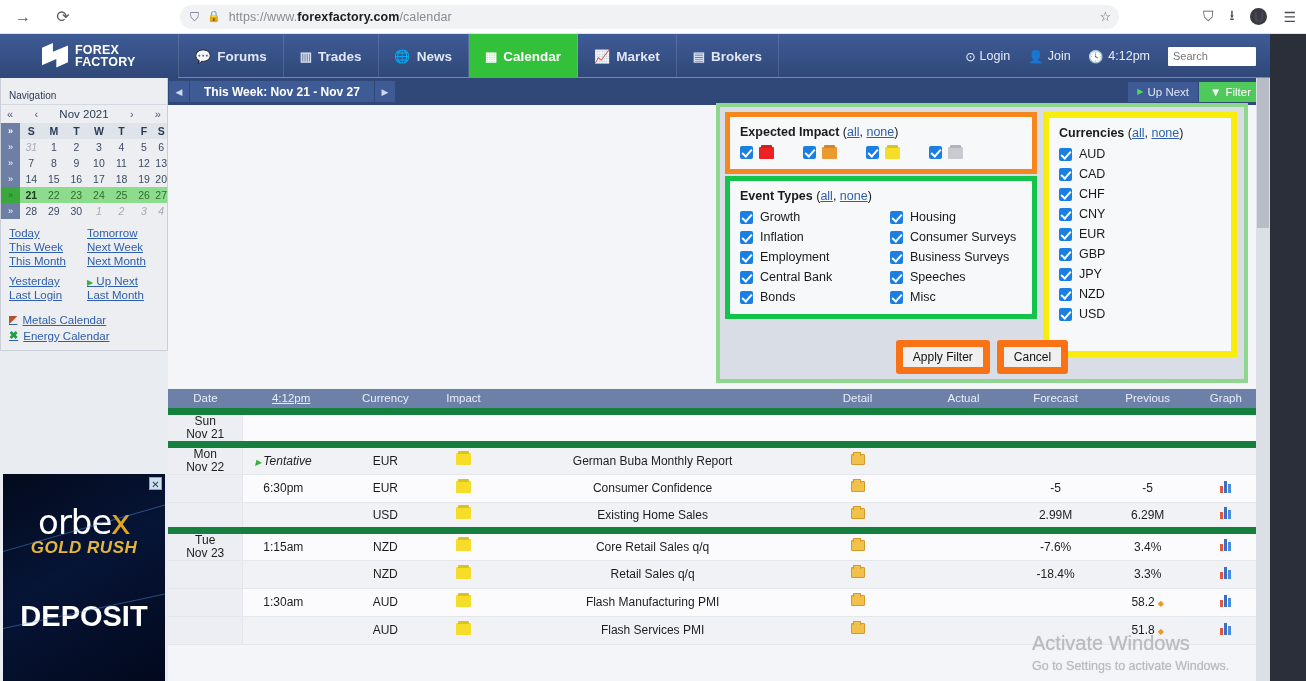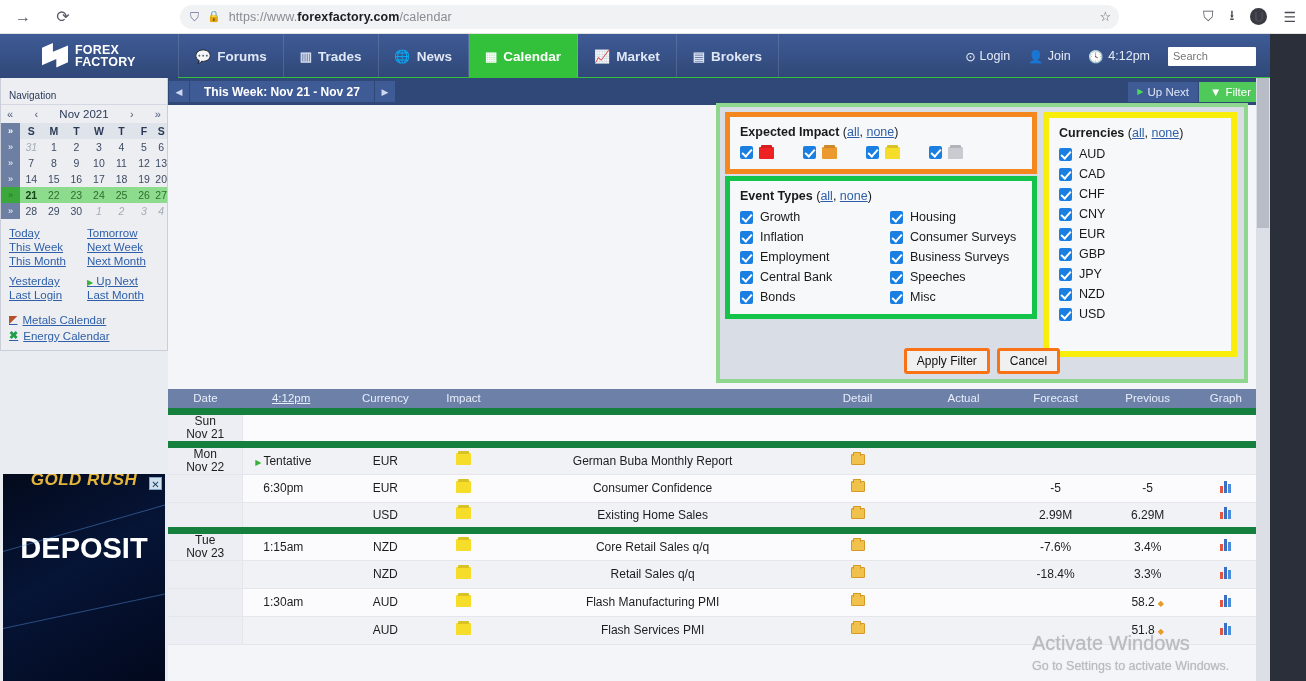--- a/index.html
+++ b/index.html
@@ -235,21 +235,21 @@
   }
   .types-grid { display: grid; grid-template-columns: 150px 1fr; row-gap: 6px; }
   .chk-line { display: flex; align-items: center; gap: 7px; font-size: 12.5px; color: #191919; }
   .curr-list { display: flex; flex-direction: column; gap: 6px; }
   .fp-actions {
     position: absolute; left: 0; right: 0; bottom: 5px;
     display: flex; justify-content: center; gap: 7px;
   }
   .fbtn {
     font-size: 12px; padding: 3px 10px; background: #f0f0f0;
-    border: 3px solid #f97316; border-radius: 3px; color: #111;
+    border: 7px solid #f97316; border-radius: 3px; color: #111;
     font-family: "Liberation Sans", sans-serif;
   }
 
   
   .cal-wrap { position: absolute; left: 0; top: 311px; right: 0; bottom: 0; }
   table.cal { width: 1090px; border-collapse: collapse; table-layout: fixed; }
   table.cal thead th {
     background: #6d80a8; color: #e8eefb; font-size: 11.5px;
     font-weight: normal; height: 22px; text-align: center;
     border-bottom: 2px solid #8ddc8d;
@@ -261,21 +261,21 @@
     background: #fbfbfd;
   }
   table.cal tr.alt td { background: #f1f2f6; }
   td.date-cell {
     font-size: 11.5px; color: #2c2c2c; background: #eceef3 !important;
     line-height: 13px; border-right: 1px solid #e4e6ec; vertical-align: middle;
   }
   tr.daystart td { border-top: 7px solid #15803d; }
   td.evt { text-align: left; padding-left: 12px; }
   td.time { text-align: right; padding-right: 16px; }
-  .tentative { color: #1d1d1d; }
+  .tentative { color: #1d1d1d; font-style: italic; }
   .tentative .tri { color: #3ab03a; font-size: 8px; margin-right: 2px; }
   .fold-detail {
     display: inline-block; width: 14px; height: 11px;
     background: #f0c14b; border: 1px solid #d49a25; border-radius: 1px;
     position: relative;
   }
   .fold-detail::before {
     content:""; position: absolute; left: 1px; top: -3px; width: 6px; height: 3px;
     background: #f0c14b; border: 1px solid #d49a25; border-bottom: 0; border-radius: 1px 1px 0 0;
   }
@@ -485,20 +485,21 @@
             <span>Energy Calendar</span>
           </a>
       </div>
     </div>
   </div>
 
   <div class="ad">
     <div class="streak" style="top:42px; left:-40px; transform:rotate(-16deg);"></div>
     <div class="streak" style="top:128px; left:-40px; transform:rotate(-12deg);"></div>
     <div class="close">✕</div>
+    <div class="brand"><span>orbe</span><span class="x">x</span></div>
     <div class="sub">GOLD RUSH</div>
     <div class="deposit">DEPOSIT</div>
   </div>
 
   <div class="main">
 
     <div class="week-bar">
       <div class="wk-arrow">◀</div>
       <div class="wk-label">This Week: Nov 21 - Nov 27</div>
       <div class="wk-arrow">▶</div>

